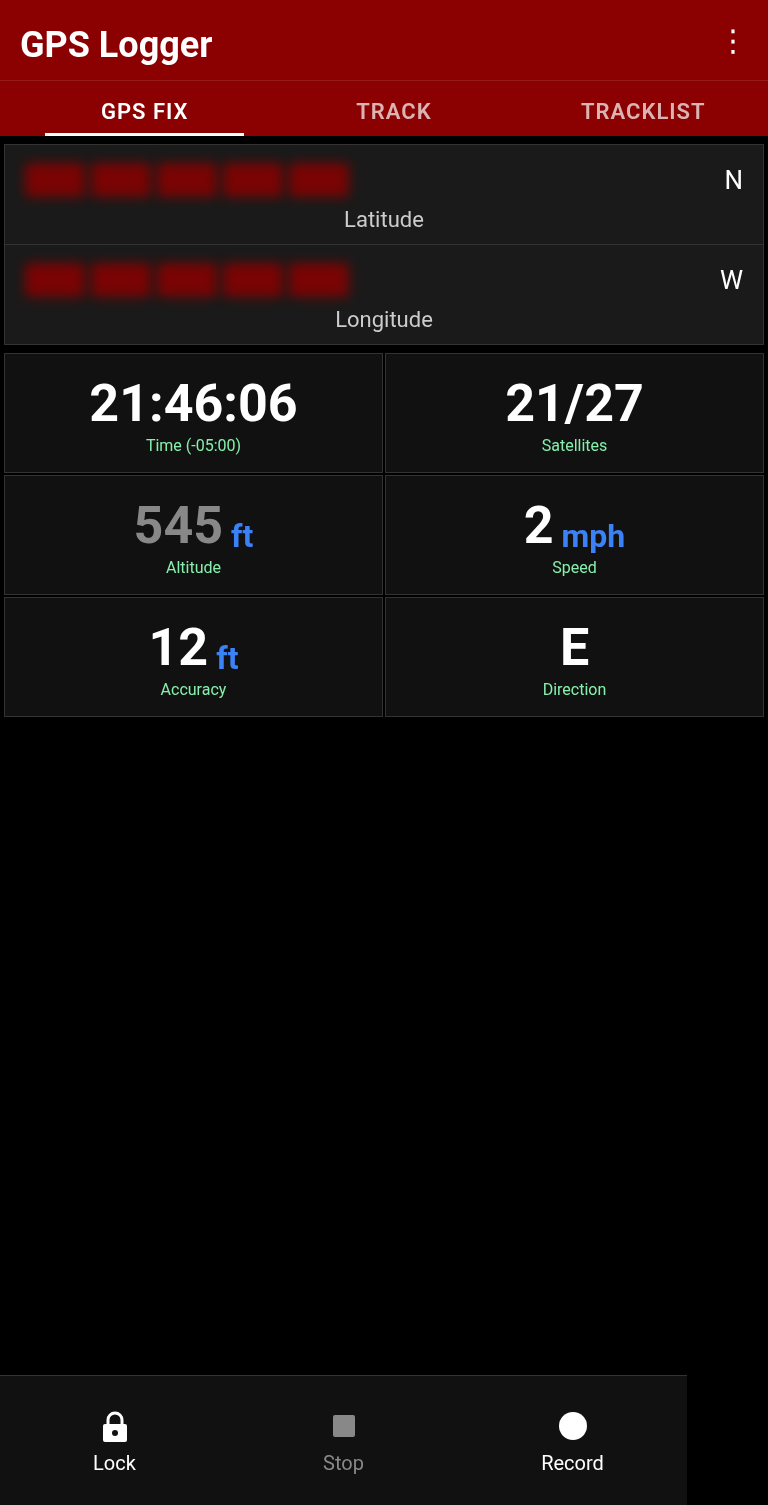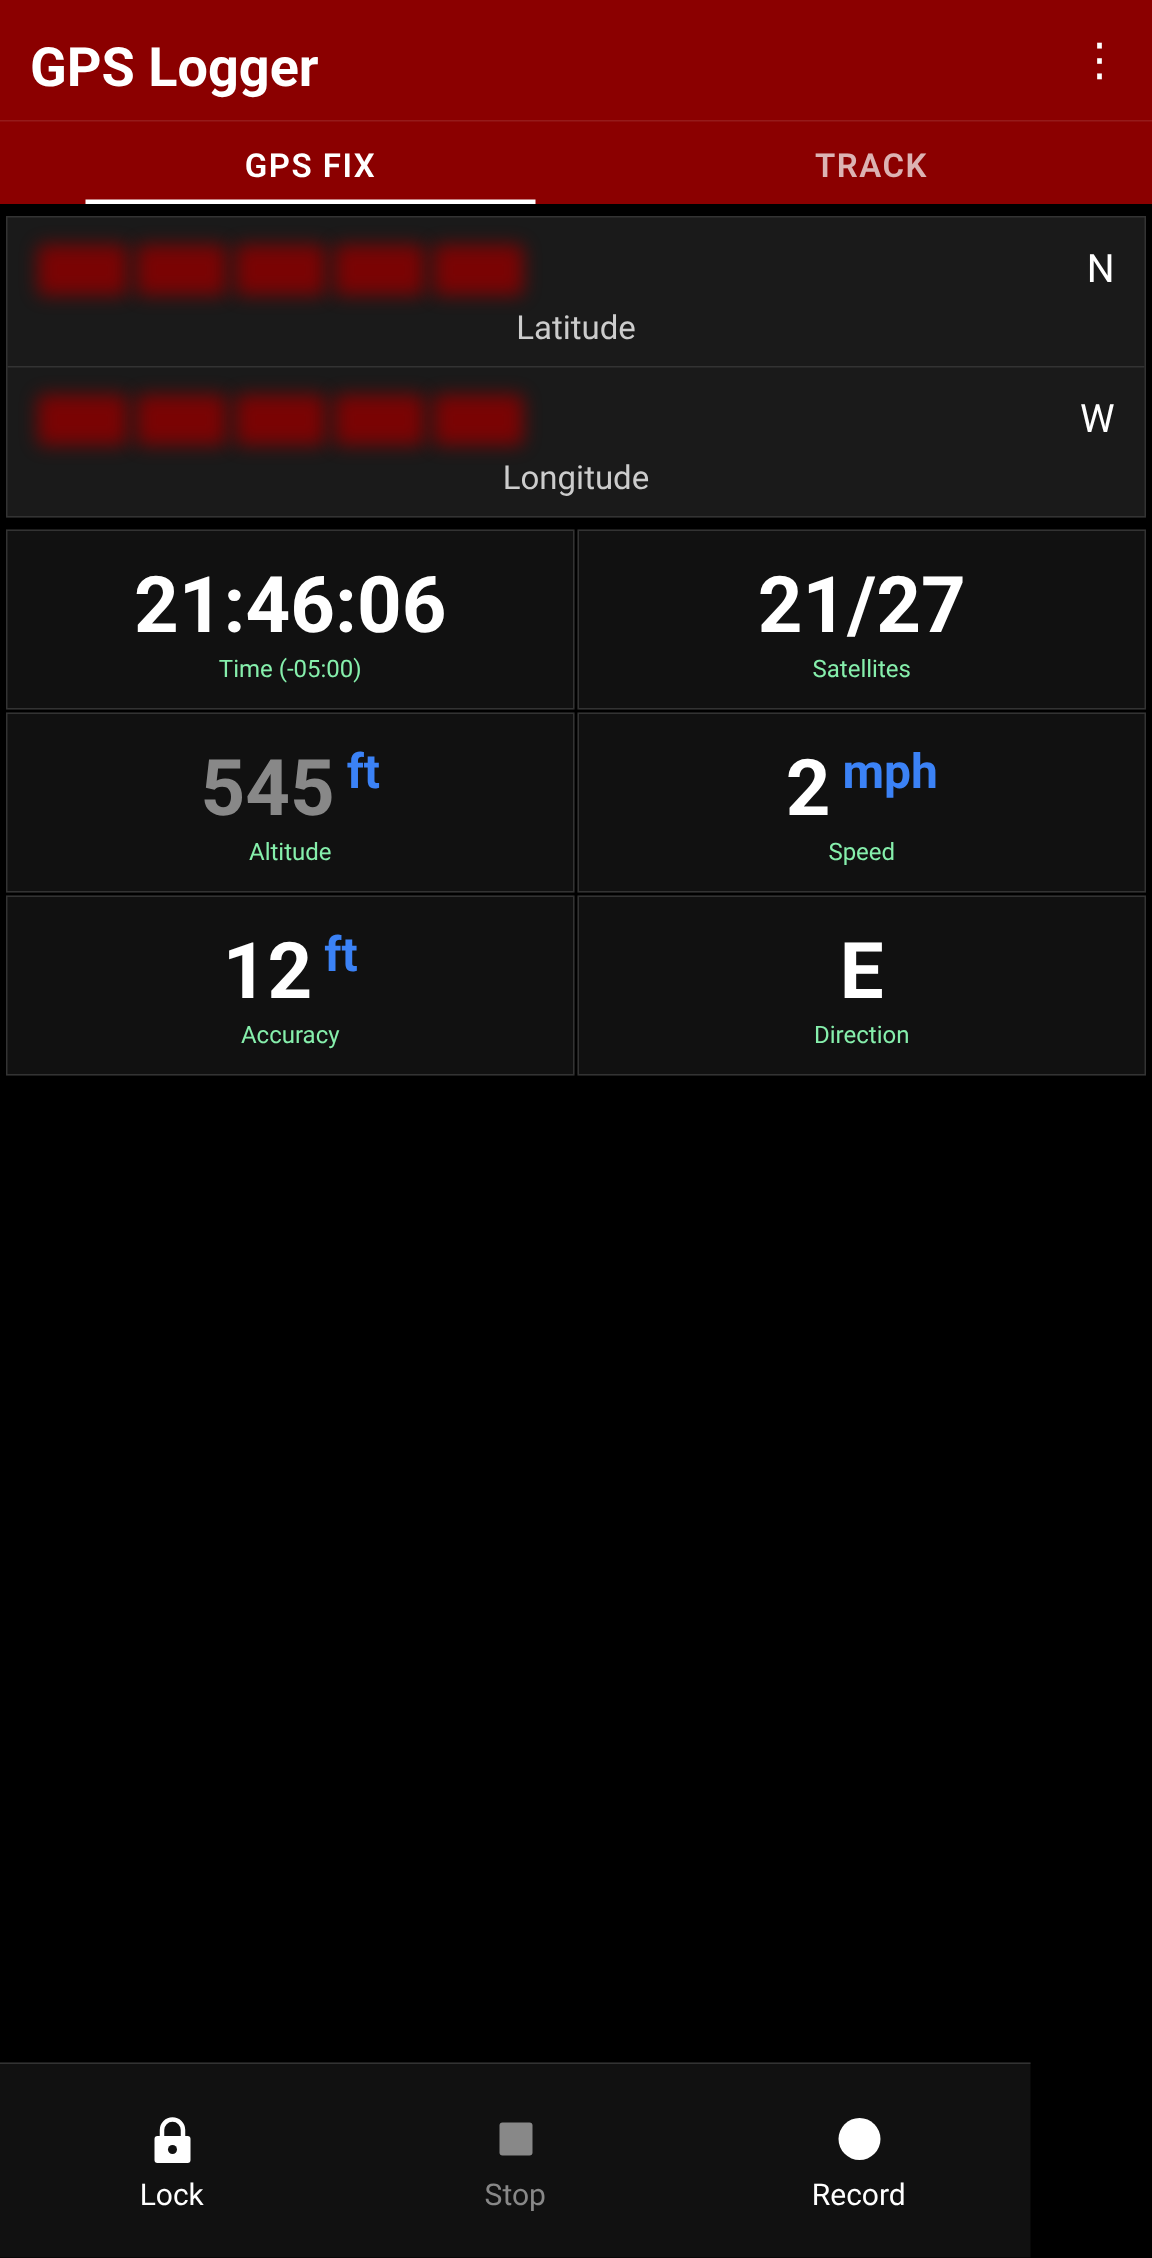--- a/index.html
+++ b/index.html
@@ -128,21 +128,21 @@
       min-height: 120px;
       justify-content: center;
     }
 
     .stat-value {
       font-size: 52px;
       font-weight: bold;
       color: #fff;
       line-height: 1.1;
       display: flex;
-      align-items: flex-start;
+      align-items: flex-end;
       gap: 8px;
     }
     .stat-value.dimmed {
       color: #888;
     }
     .stat-unit {
       font-size: 32px;
       font-weight: 700;
       color: #3b82f6;
     }
@@ -204,20 +204,23 @@
   <span class="menu-icon">⋮</span>
 </div>
 
 <div class="tabs">
   <div class="tab active">
     <span>GPS FIX</span>
   </div>
   <div class="tab">
     <span>TRACK</span>
   </div>
+  <div class="tab">
+    <span>TRACKLIST</span>
+  </div>
 </div>
 
 <div class="gps-panel">
 
   <div class="coord-row">
     <div class="coord-value-blurred">
       <div class="blurred-block"></div>
       <div class="blurred-block"></div>
       <div class="blurred-block"></div>
       <div class="blurred-block"></div>

